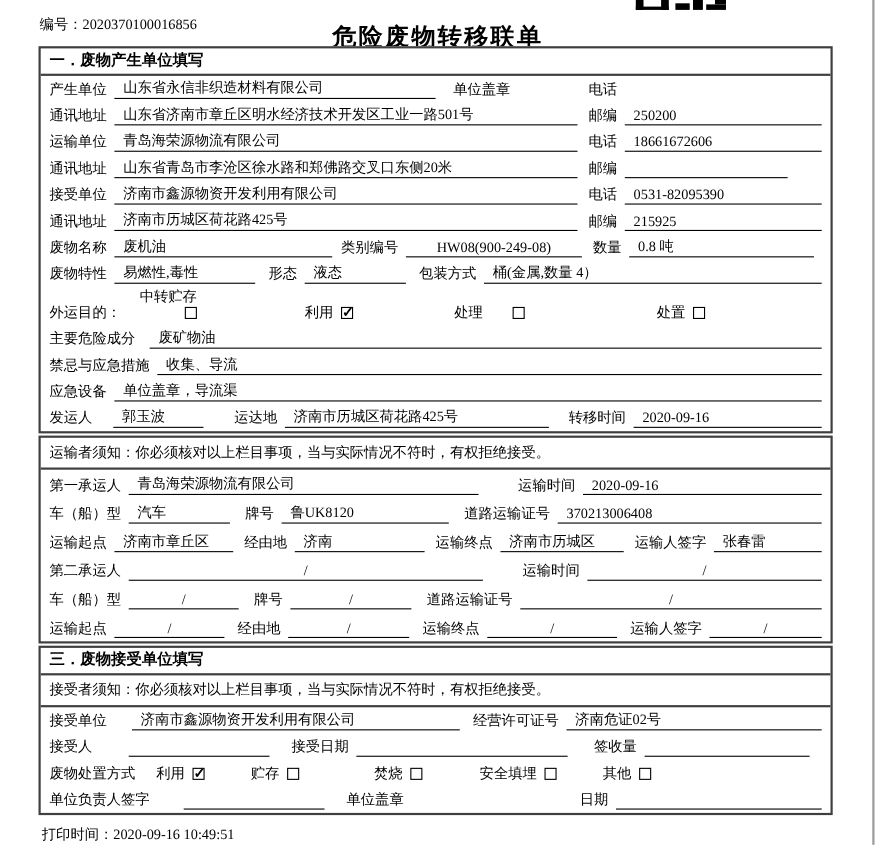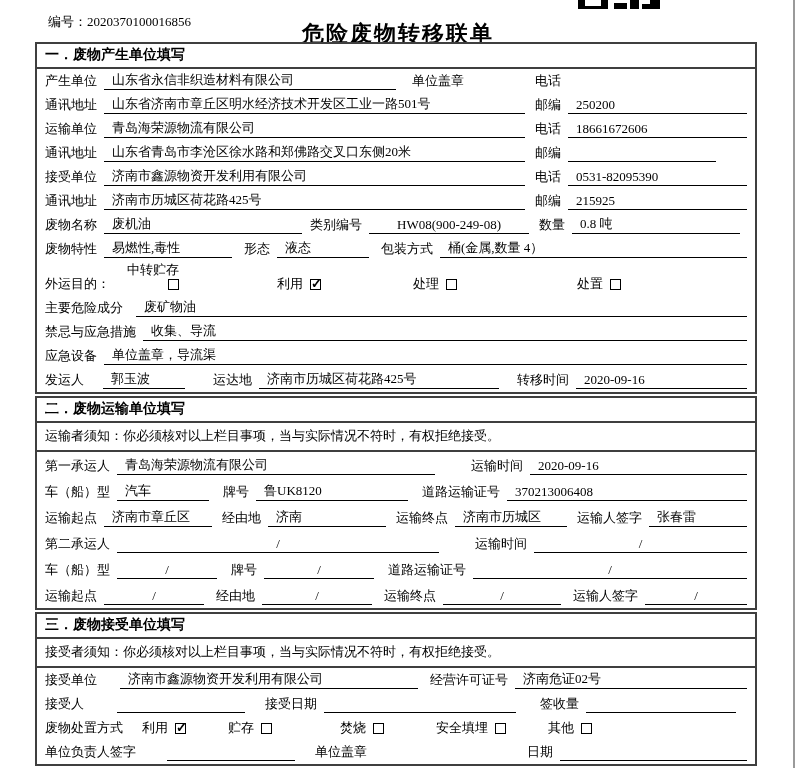--- a/index.html
+++ b/index.html
@@ -3,21 +3,21 @@
 <meta charset="utf-8">
 <style>
   * { margin:0; padding:0; box-sizing:border-box; }
   html,body { background:#fff; }
   body {
     width:796px; height:768px; overflow:hidden; position:relative;
     font-family:"Liberation Serif","DejaVu Serif",serif;
     color:#000; font-size:13px;
   }
   .doc-header { position:relative; height:42px; }
-  .serial { position:absolute; left:48px; top:13px; font-size:13px; white-space:nowrap; }
+  .serial { position:absolute; left:36px; top:13px; font-size:13px; white-space:nowrap; }
   .doc-title {
     text-align:center; font-size:22px; font-weight:bold;
     padding-top:19px; letter-spacing:2px;
   }
   
   .qr-frag { position:absolute; top:0; left:576px; width:90px; height:10px; }
   .qr-frag div { position:absolute; background:#000; }
   .qb1 { left:2px;  top:0; width:7px;  height:9px; }
   .qb2 { left:2px;  top:6px; width:30px; height:3px; }
   .qb3 { left:25px; top:0; width:7px;  height:9px; }
@@ -156,21 +156,21 @@
     <div class="row">
       <span class="lbl">外运目的：</span>
       <span class="ck-item" style="margin-left:10px;flex-direction:column;">
         <span class="plain">中转贮存</span>
         <span class="cbx"></span>
       </span>
       <span class="ck-item" style="margin-left:98px;">
         <span class="plain">利用</span>
         <span class="cbx checked"></span>
       </span>
-      <span class="ck-item" style="margin-left:92px;">
+      <span class="ck-item" style="margin-left:92px;gap:20px;">
         <span class="plain">处理</span>
         <span class="cbx"></span>
       </span>
       <span class="ck-item" style="margin-left:120px;">
         <span class="plain">处置</span>
         <span class="cbx"></span>
       </span>
     </div>
 
     <div class="row">
@@ -192,21 +192,20 @@
       <span class="lbl">发运人</span>
       <span class="ul" style="width:82px; margin-left:12px;">郭玉波</span>
       <span class="lbl" style="margin-left:28px;">运达地</span>
       <span class="ul" style="width:240px;">济南市历城区荷花路425号</span>
       <span class="lbl" style="margin-left:18px;">转移时间</span>
       <span class="ul fill">2020-09-16</span>
     </div>
   </div>
 
   <div class="section s2">
-    <div class="sec-head">二．废物运输单位填写</div>
     <div class="note-row">运输者须知：你必须核对以上栏目事项，当与实际情况不符时，有权拒绝接受。</div>
 
     <div class="row">
       <span class="lbl">第一承运人</span>
       <span class="ul" style="width:318px;">青岛海荣源物流有限公司</span>
       <span class="lbl" style="margin-left:36px;">运输时间</span>
       <span class="ul fill">2020-09-16</span>
     </div>
 
     <div class="row">

